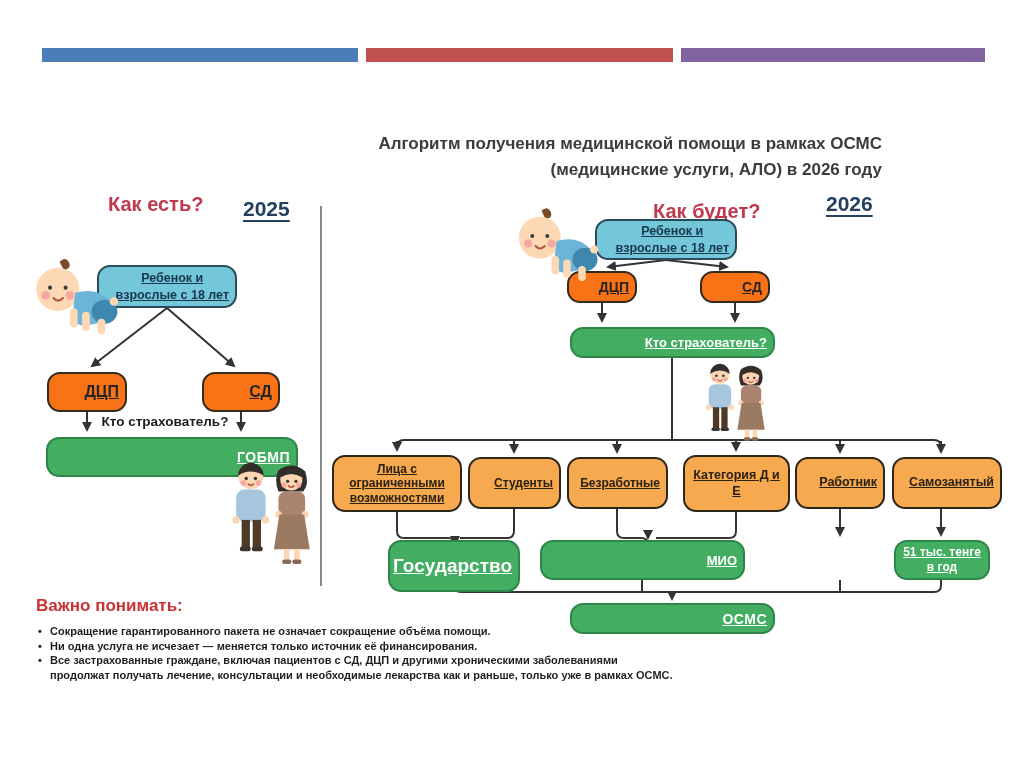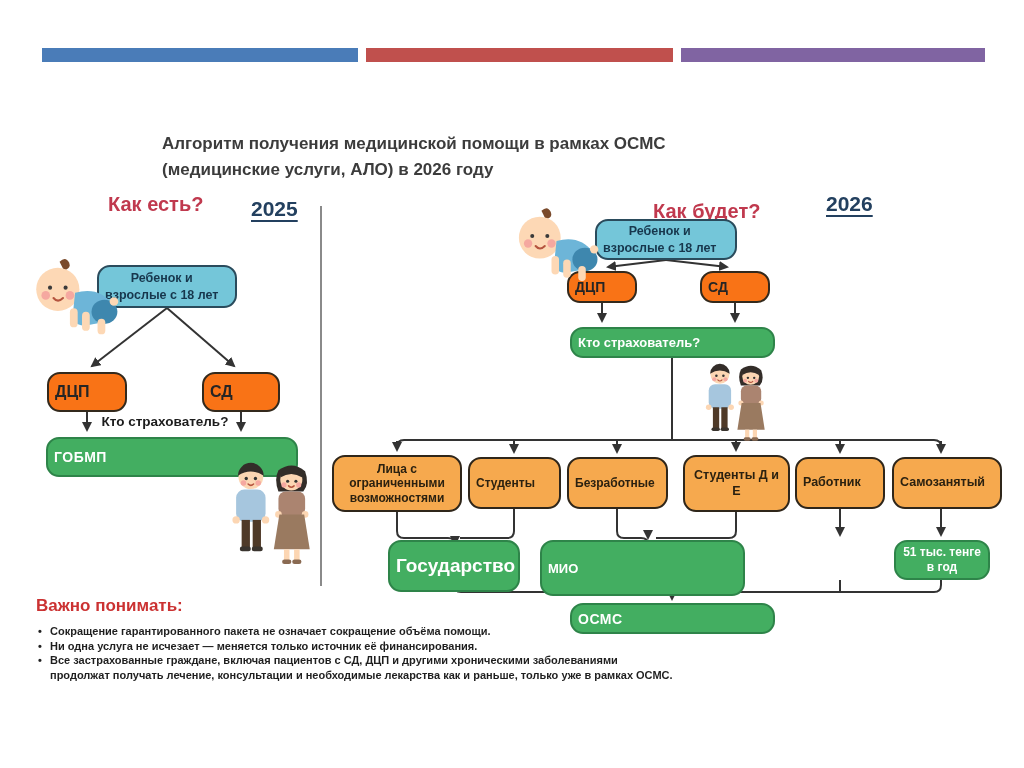--- a/index.html
+++ b/index.html
@@ -4,34 +4,34 @@
 <style>
   html,body{margin:0;padding:0;background:#e8e8e8;}
   .canvas{position:relative;width:1024px;height:768px;background:#ffffff;overflow:hidden;
           font-family:"Liberation Sans",sans-serif;margin:0 auto;}
   
   .bar{position:absolute;top:48px;height:14px;z-index:2;}
   .bar-blue{left:42px;width:316px;}
   .bar-red{left:366px;width:307px;}
   .bar-purple{left:681px;width:304px;}
   
-  .title{position:absolute;left:162px;top:131px;width:720px;text-align:left;
+  .title{position:absolute;left:162px;top:131px;width:720px;text-align:right;
          font-weight:bold;font-size:17px;line-height:1.5;color:#3c3c3c;z-index:2;}
   
   .hdr{position:absolute;font-weight:bold;color:#c0394e;z-index:2;}
   .hdr-l{left:108px;top:193px;font-size:20px;}
   .hdr-r{left:653px;top:188px;font-size:20px;margin-top:12px;}
   .year{position:absolute;font-weight:bold;color:#23405f;z-index:2;
         text-decoration:underline;text-underline-offset:4px;font-size:21px;}
-  .year-l{left:251px;top:197px;}
+  .year-l{left:243px;top:197px;}
   .year-r{left:826px;top:192px;}
   .divider{position:absolute;left:320px;top:206px;width:2px;height:380px;background:#8a8a8a;z-index:1;}
   
-  .box{position:absolute;box-sizing:border-box;display:flex;align-items:center;justify-content:flex-start;
-       text-align:center;font-weight:bold;border:2px solid;z-index:2;padding:12px 6px;}
+  .box{position:absolute;box-sizing:border-box;display:flex;align-items:center;justify-content:flex-end;
+       text-align:center;font-weight:bold;border:2px solid;z-index:2;padding:12px 6px;text-decoration:underline;}
   .blue{background:#74c6d9;border-color:#2a4b5c;color:#17374d;border-radius:13px;
         font-size:12.5px;line-height:1.3;}
   .tan{background:#f97316;border-color:#33291c;color:#252525;border-radius:13px;}
   .green{background:#43ae61;border-color:#2e8449;color:#ffffff;border-radius:13px;}
   .orange{background:#f6a94e;border-color:#2f261a;color:#2b2110;border-radius:13px;
           font-size:12px;line-height:1.22;}
   .blue-l{left:97px;top:265px;width:140px;height:43px;}
   .blue-r{left:595px;top:219px;width:142px;height:41px;}
   .dcp-l{left:47px;top:372px;width:80px;height:40px;font-size:16px;}
   .sd-l{left:202px;top:372px;width:78px;height:40px;font-size:16px;}
@@ -41,21 +41,21 @@
           font-weight:bold;font-size:13.5px;color:#1c1c1c;z-index:2;}
   .gobmp{left:46px;top:437px;width:252px;height:40px;font-size:14px;letter-spacing:.5px;}
   .q-green{left:570px;top:327px;width:205px;height:31px;font-size:13px;}
   .c1{left:332px;top:455px;width:130px;height:57px;}
   .c2{left:468px;top:457px;width:93px;height:52px;}
   .c3{left:567px;top:457px;width:101px;height:52px;}
   .c4{left:683px;top:455px;width:107px;height:57px;font-size:12.5px;}
   .c5{left:795px;top:457px;width:90px;height:52px;font-size:12.5px;}
   .c6{left:892px;top:457px;width:110px;height:52px;font-size:12.5px;}
   .p1{left:388px;top:540px;width:132px;height:52px;font-size:19px;}
-  .p2{left:540px;top:540px;width:205px;height:56px;font-size:13px;}
+  .p2{left:540px;top:540px;width:205px;height:40px;font-size:13px;}
   .p3{left:790px;top:540px;width:100px;height:40px;font-size:12px;}
   .p4{left:894px;top:540px;width:96px;height:40px;font-size:12px;line-height:1.25;}
   .osms{left:570px;top:603px;width:205px;height:31px;font-size:14px;letter-spacing:.5px;}
   
   .wires{position:absolute;left:0;top:0;z-index:1;pointer-events:none;}
   
   .icon{position:absolute;z-index:3;}
   .baby-l{left:25px;top:258px;width:95px;height:80px;}
   .baby-r{left:508px;top:207px;width:92px;height:78px;}
   .couple-l{left:226px;top:452px;width:92px;height:122px;}
@@ -153,21 +153,21 @@
       <div>взрослые с 18 лет</div>
     </div>
   </div>
   <div class="box tan dcp-r">ДЦП</div>
   <div class="box tan sd-r">СД</div>
   <div class="box green q-green">Кто страхователь?</div>
 
   <div class="box orange c1">Лица с ограниченными возможностями</div>
   <div class="box orange c2">Студенты</div>
   <div class="box orange c3">Безработные</div>
-  <div class="box orange c4">Студенты Д и Е</div>
+  <div class="box orange c4">Категория Д и Е</div>
   <div class="box orange c5">Работник</div>
   <div class="box orange c6">Самозанятый</div>
 
   <div class="box green p1">Государство</div>
   <div class="box green p2">МИО</div>
   <div class="box green p4">51 тыс. тенге в год</div>
 
   <div class="box green osms">ОСМС</div>
 
   <svg class="icon baby-l" viewBox="0 0 110 92">

